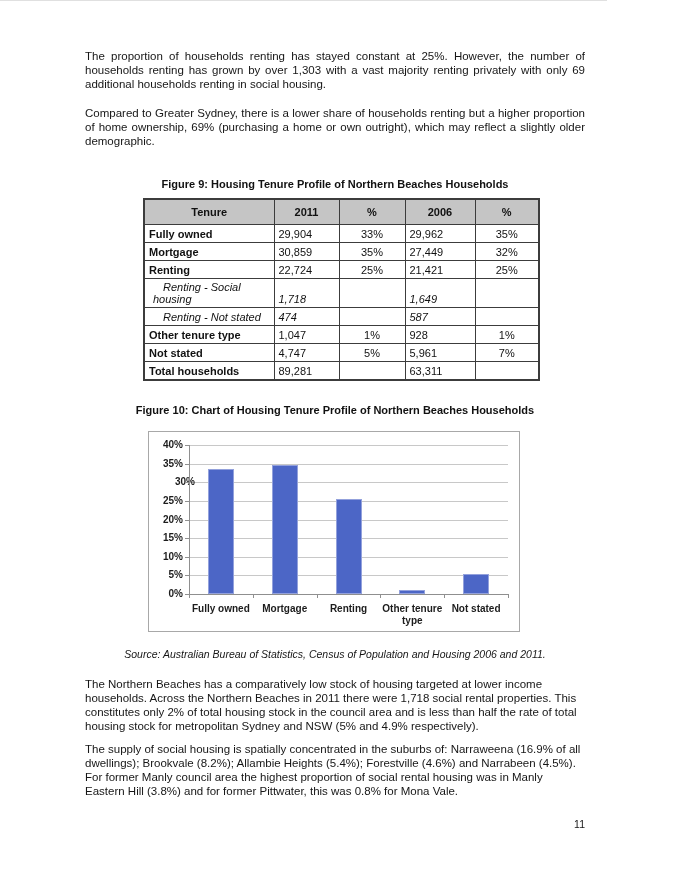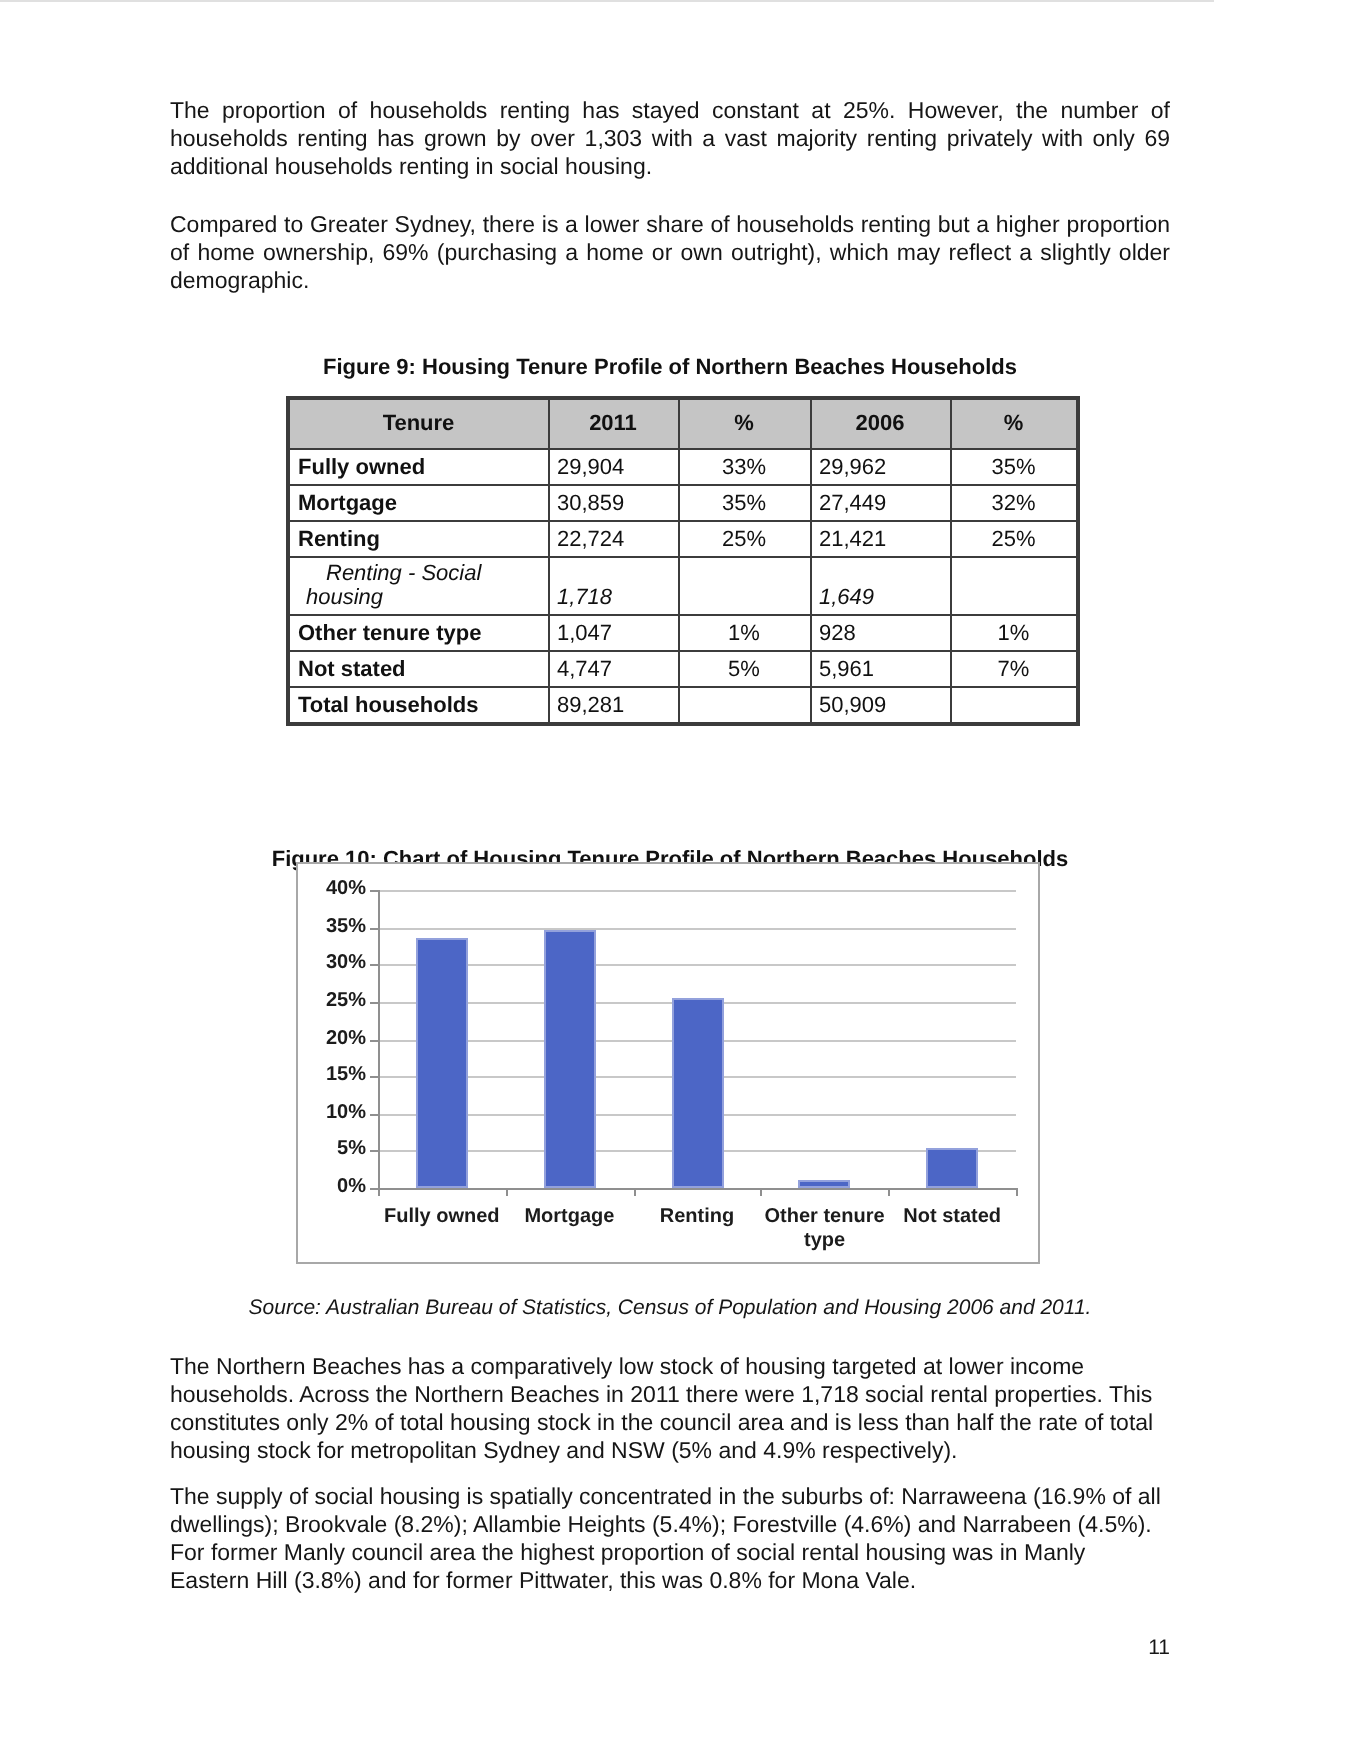--- a/index.html
+++ b/index.html
@@ -167,45 +167,52 @@
           <td class="num">21,421</td>
           <td class="pct">25%</td>
         </tr>
         <tr class="sub">
           <td class="lbl">Renting - Social housing</td>
           <td class="num">1,718</td>
           <td class="pct"></td>
           <td class="num">1,649</td>
           <td class="pct"></td>
         </tr>
+        <tr class="sub">
+          <td class="lbl">Renting - Not stated</td>
+          <td class="num">474</td>
+          <td class="pct"></td>
+          <td class="num">587</td>
+          <td class="pct"></td>
+        </tr>
         <tr class="main">
           <td class="lbl">Other tenure type</td>
           <td class="num">1,047</td>
           <td class="pct">1%</td>
           <td class="num">928</td>
           <td class="pct">1%</td>
         </tr>
         <tr class="main">
           <td class="lbl">Not stated</td>
           <td class="num">4,747</td>
           <td class="pct">5%</td>
           <td class="num">5,961</td>
           <td class="pct">7%</td>
         </tr>
         <tr class="main">
           <td class="lbl">Total households</td>
           <td class="num">89,281</td>
           <td class="pct"></td>
-          <td class="num">50,909</td>
+          <td class="num">63,311</td>
           <td class="pct"></td>
         </tr>
       </tbody>
   </table>
 
-  <div class="caption" style="top:423px">Figure 10: Chart of Housing Tenure Profile of Northern Beaches Households</div>
+  <div class="caption" style="top:403px">Figure 10: Chart of Housing Tenure Profile of Northern Beaches Households</div>
 
   <div class="chart-box">
       <div class="axis-h" style="left: 40px; top: 162px; width: 319px;"></div>
       <div class="ylab" style="left: 0px; top: 156px;">0%</div>
       <div class="ytick" style="left: 36px; top: 162px; width: 4px;"></div>
       <div class="grid" style="left: 40px; top: 143.375px; width: 319px;"></div>
       <div class="ylab" style="left: 0px; top: 137.375px;">5%</div>
       <div class="ytick" style="left: 36px; top: 143.375px; width: 4px;"></div>
       <div class="grid" style="left: 40px; top: 124.75px; width: 319px;"></div>
       <div class="ylab" style="left: 0px; top: 118.75px;">10%</div>
@@ -213,21 +220,21 @@
       <div class="grid" style="left: 40px; top: 106.125px; width: 319px;"></div>
       <div class="ylab" style="left: 0px; top: 100.125px;">15%</div>
       <div class="ytick" style="left: 36px; top: 106.125px; width: 4px;"></div>
       <div class="grid" style="left: 40px; top: 87.5px; width: 319px;"></div>
       <div class="ylab" style="left: 0px; top: 81.5px;">20%</div>
       <div class="ytick" style="left: 36px; top: 87.5px; width: 4px;"></div>
       <div class="grid" style="left: 40px; top: 68.875px; width: 319px;"></div>
       <div class="ylab" style="left: 0px; top: 62.875px;">25%</div>
       <div class="ytick" style="left: 36px; top: 68.875px; width: 4px;"></div>
       <div class="grid" style="left: 40px; top: 50.25px; width: 319px;"></div>
-      <div class="ylab" style="left: 0px; top: 44.25px;">30%</div>
+      <div class="ylab" style="left: 12px; top: 44.25px;">30%</div>
       <div class="ytick" style="left: 36px; top: 50.25px; width: 4px;"></div>
       <div class="grid" style="left: 40px; top: 31.625px; width: 319px;"></div>
       <div class="ylab" style="left: 0px; top: 25.625px;">35%</div>
       <div class="ytick" style="left: 36px; top: 31.625px; width: 4px;"></div>
       <div class="grid" style="left: 40px; top: 13px; width: 319px;"></div>
       <div class="ylab" style="left: 0px; top: 7px;">40%</div>
       <div class="ytick" style="left: 36px; top: 13px; width: 4px;"></div>
       <div class="axis-v" style="left: 40px; top: 13px; height: 149px;"></div>
       <div class="xtick" style="left: 40px; top: 162px; height: 4px;"></div>
       <div class="xtick" style="left: 103.8px; top: 162px; height: 4px;"></div>

